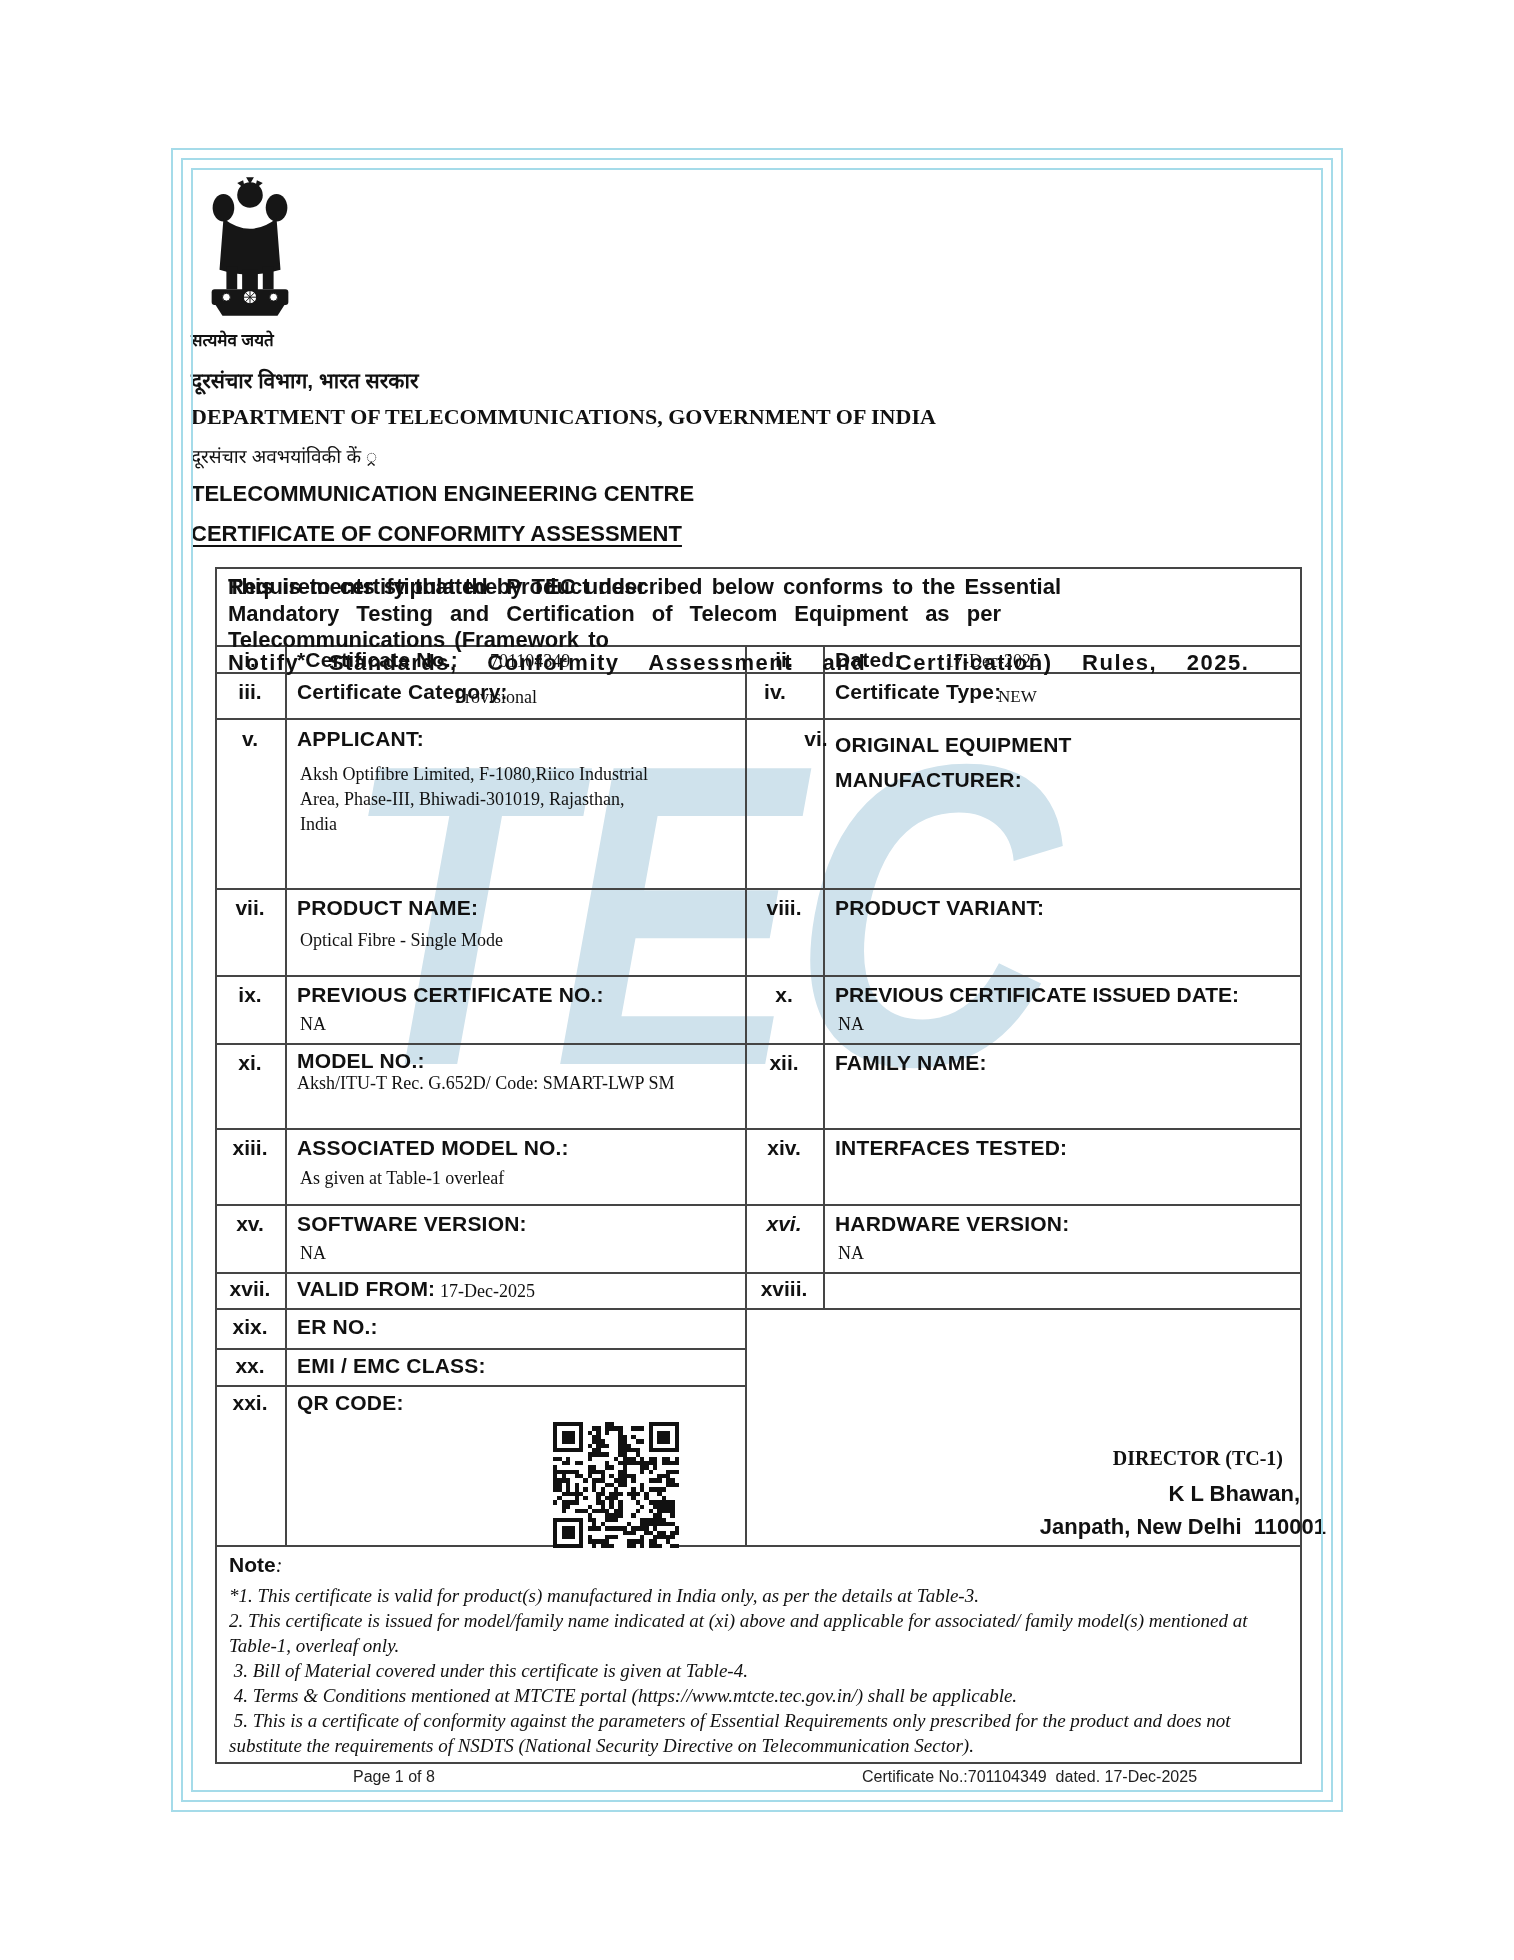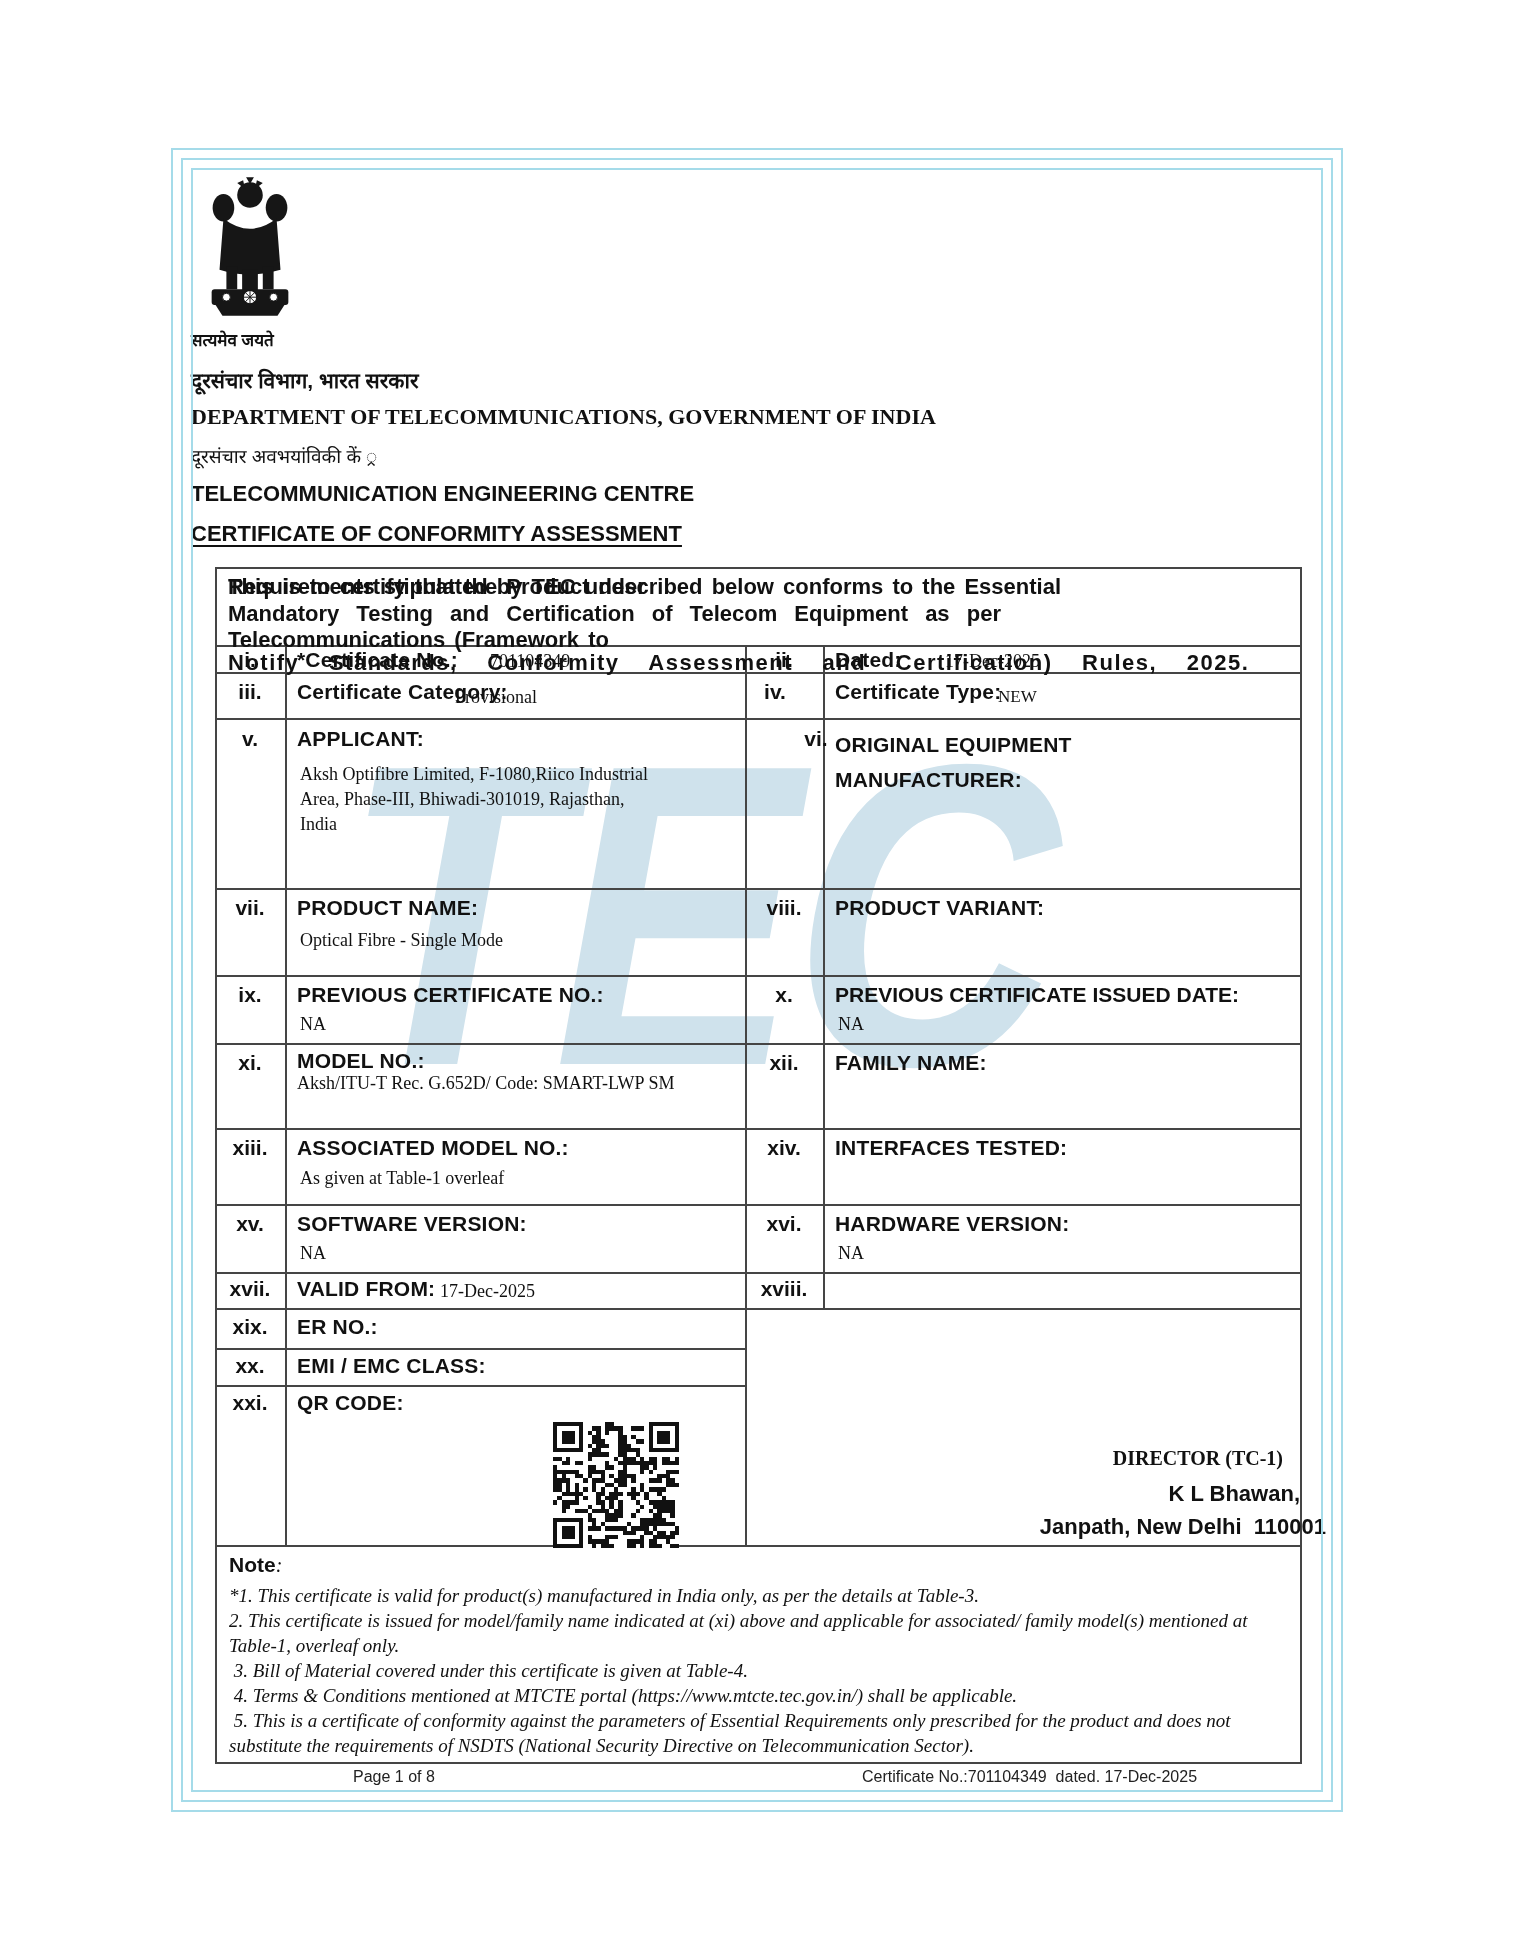--- a/index.html
+++ b/index.html
@@ -129,21 +129,21 @@
 
   <div class="num" style="left:215px;top:1136px;width:70px;">xiii.</div>
   <div class="lbl" style="left:297px;top:1136px;">ASSOCIATED MODEL NO.:</div>
   <div class="val" style="left:300px;top:1168px;">As given at Table-1 overleaf</div>
   <div class="num" style="left:745px;top:1136px;width:78px;">xiv.</div>
   <div class="lbl" style="left:835px;top:1136px;">INTERFACES TESTED:</div>
 
   <div class="num" style="left:215px;top:1212px;width:70px;">xv.</div>
   <div class="lbl" style="left:297px;top:1212px;">SOFTWARE VERSION:</div>
   <div class="val" style="left:300px;top:1243px;">NA</div>
-  <div class="num" style="left:745px;top:1212px;width:78px;">xvi.</div>
+  <div class="num" style="left:745px;top:1212px;width:78px;font-style:italic;">xvi.</div>
   <div class="lbl" style="left:835px;top:1212px;">HARDWARE VERSION:</div>
   <div class="val" style="left:838px;top:1243px;">NA</div>
 
   <div class="num" style="left:215px;top:1277px;width:70px;">xvii.</div>
   <div class="lbl" style="left:297px;top:1277px;">VALID FROM:</div>
   <div class="val" style="left:440px;top:1281px;">17-Dec-2025</div>
   <div class="num" style="left:745px;top:1277px;width:78px;">xviii.</div>
 
   <div class="num" style="left:215px;top:1315px;width:70px;">xix.</div>
   <div class="lbl" style="left:297px;top:1315px;">ER NO.:</div>

